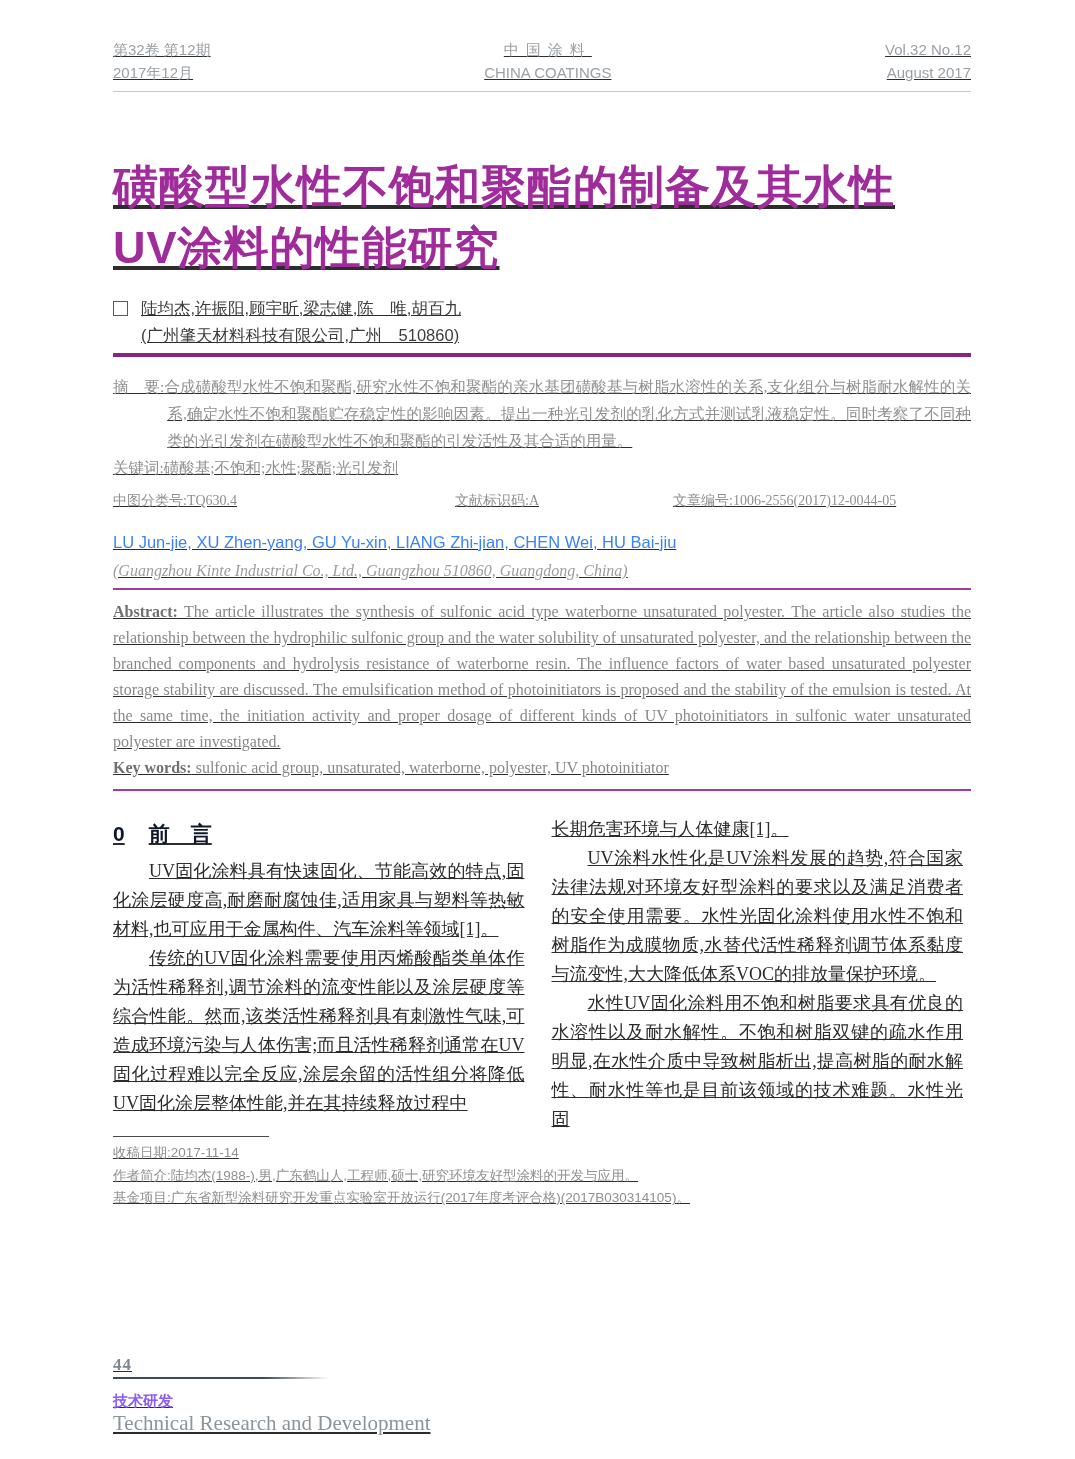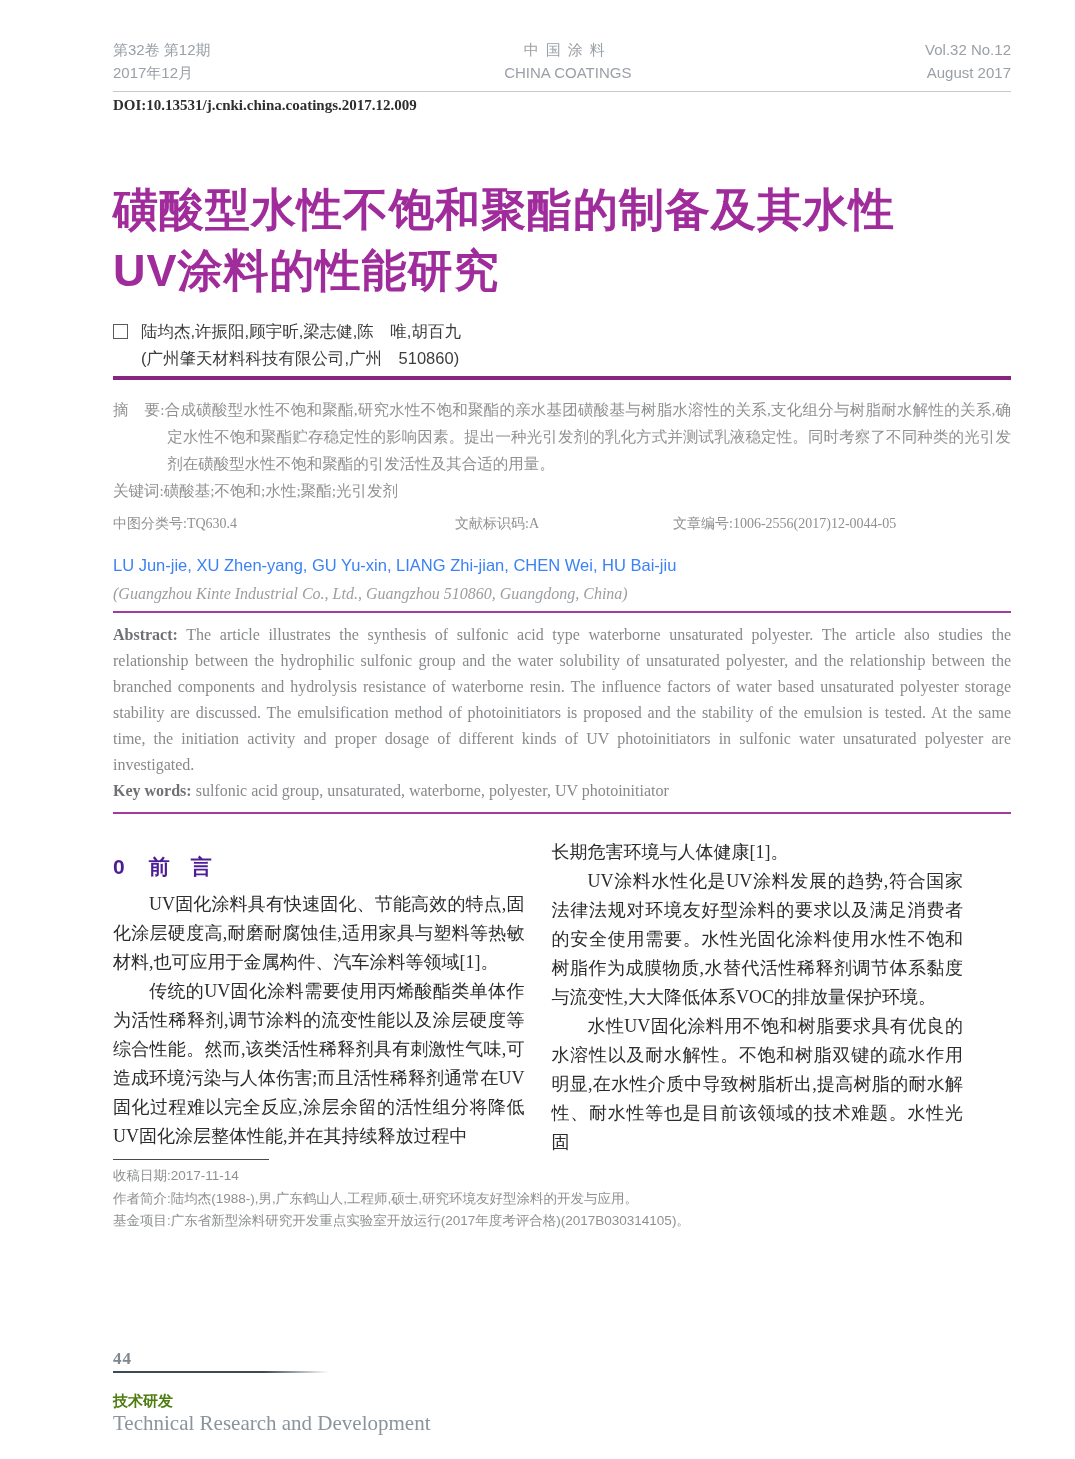--- a/index.html
+++ b/index.html
@@ -1,25 +1,26 @@
 <!DOCTYPE html>
 <html><head>
 <meta charset="utf-8">
 <style>
   html, body { margin: 0; padding: 0; background: #ffffff; }
   .page {
     width: 1075px; height: 1459px;
     background: #ffffff;
     box-sizing: border-box;
-    padding: 38px 64px 0 113px;
+    padding: 38px 104px 0 113px;
     font-family: "Liberation Serif", serif;
     color: #2c2c2c;
     display: flex;
     flex-direction: column;
     overflow: hidden;
+    text-decoration: underline;
   }
   
   .jheader {
     display: flex; justify-content: space-between;
     color: #9aa0a6; font-size: 15px; line-height: 23px;
     font-family: "Liberation Sans", sans-serif;
     border-bottom: 1px solid #c6c9cb; padding-bottom: 7px;
   }
   .jh-col.center { text-align: center; }
   .jh-col.right  { text-align: right; }
@@ -83,21 +84,21 @@
     font-size: 16px; line-height: 26px; text-align: justify;
     font-family: "Liberation Serif", serif;
   }
   .en-abstract p { margin: 0; }
   .en-lbl { font-weight: bold; color: #6e7073; }
   .rule-thin2 { margin-top: 8px; height: 2px; background: #a23aa0; }
   
   .columns { display: flex; gap: 27px; margin-top: 24px; }
   .col { width: 411.5px; flex: 0 0 auto; }
   .sec-head {
-    margin: 14px 0 8px; color: #4c1d95; font-weight: bold;
+    margin: 4px 0 8px; color: #0f172a; font-weight: bold;
     font-size: 21px; line-height: 30px;
     font-family: "Liberation Sans", sans-serif;
   }
   .sec-num { margin-right: 24px; }
   .bp {
     margin: 0; font-size: 18px; line-height: 29px; color: #2c2c2c;
     text-align: justify; font-family: "Liberation Serif", serif;
   }
   .bp.indent { text-indent: 2em; }
   
@@ -112,22 +113,22 @@
   .pfooter { margin-top: auto; padding-bottom: 26px; }
   .page-num {
     font-size: 17px; line-height: 20px; color: #7d8892; font-weight: bold;
     letter-spacing: 1px; font-family: "Liberation Serif", serif;
   }
   .footer-rule {
     width: 216px; height: 2px; margin-top: 2px;
     background: linear-gradient(to right, #3f4a54 70%, rgba(63,74,84,0));
   }
   .col-cn {
-    margin-top: 18px; font-size: 15px; line-height: 20px;
-    color: #4d7c0f; font-weight: bold; font-family: "Liberation Serif", serif;
+    margin-top: 12px; font-size: 15px; line-height: 20px;
+    color: #8b5cf6; font-weight: bold; font-family: "Liberation Serif", serif;
   }
   .col-en {
     margin-top: 2px; font-size: 21px; line-height: 20px;
     color: #8a949c; font-family: "Liberation Serif", serif;
   }
 </style>
 </head>
 <body>
 
 <div class="page">
@@ -140,21 +141,20 @@
     <div class="jh-col center">
       <div class="jh-journal-cn">中国涂料</div>
       <div>CHINA COATINGS</div>
     </div>
     <div class="jh-col right">
       <div>Vol.32 No.12</div>
       <div>August 2017</div>
     </div>
   </header>
 
-  <div class="doi">DOI:10.13531/j.cnki.china.coatings.2017.12.009</div>
 
   <h1 class="cn-title">
     <span>磺酸型水性不饱和聚酯的制备及其水性</span><br>
     <span>UV涂料的性能研究</span>
   </h1>
 
   <div class="cn-authors">
     <span class="author-marker"></span>
     <span>陆均杰,许振阳,顾宇昕,梁志健,陈　唯,胡百九</span>
   </div>

